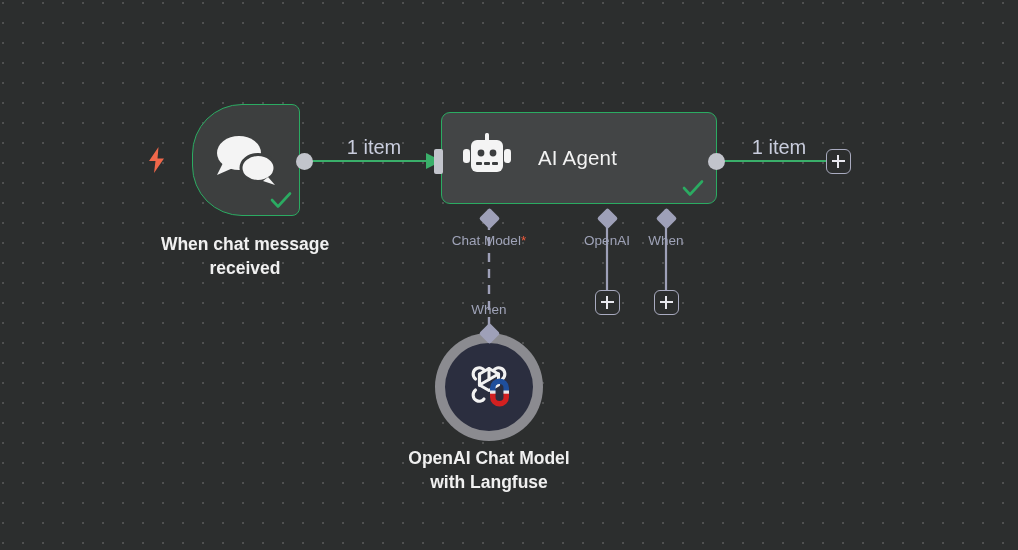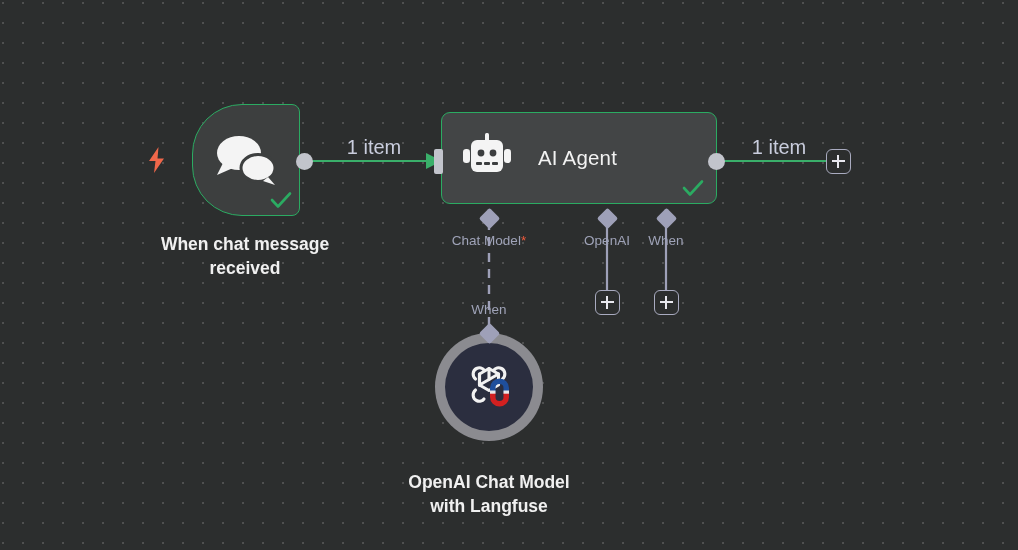--- a/index.html
+++ b/index.html
@@ -286,16 +286,16 @@
             <rect x="27" y="31.5" width="5.5" height="3.2" fill="#e8e8e8"></rect>
             <rect x="40.5" y="31.5" width="5.5" height="3.2" fill="#e8e8e8"></rect>
           </g>
         </svg>
       </div>
     </div>
   </div>
 
   <div class="diamond" style="left:482px; top:326px;"></div>
 
-  <div class="caption" style="left:489px; top:446px;margin-top:24px;">OpenAI Chat Model
+  <div class="caption" style="left:489px; top:446px;">OpenAI Chat Model
 with Langfuse</div>
 
 </div>
 
 </body></html>

